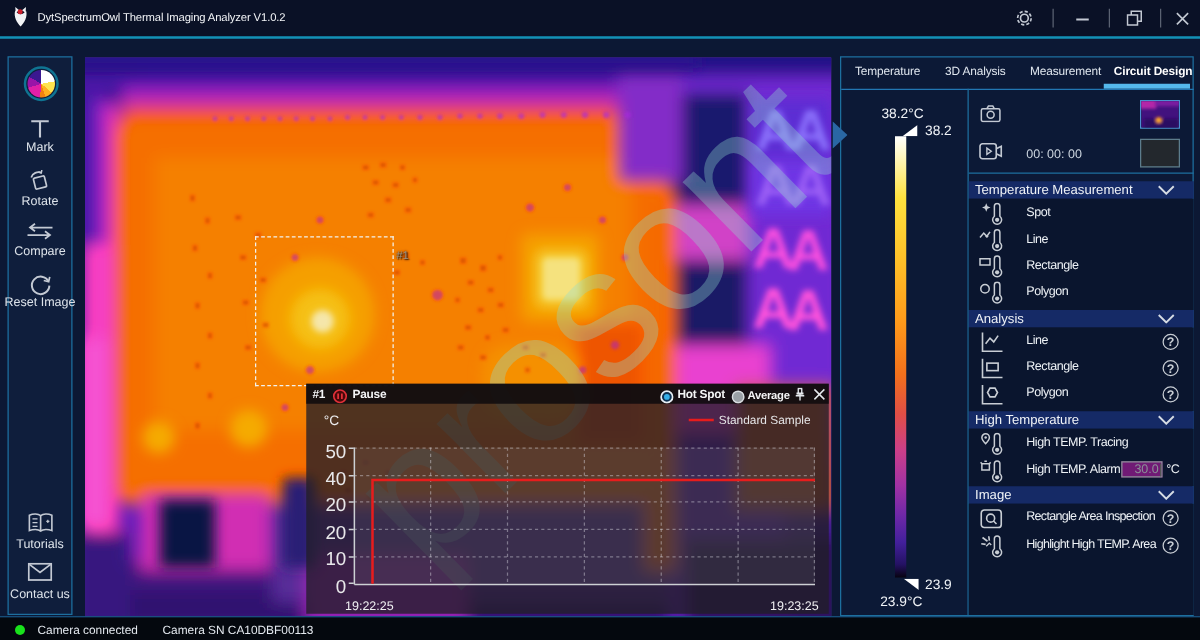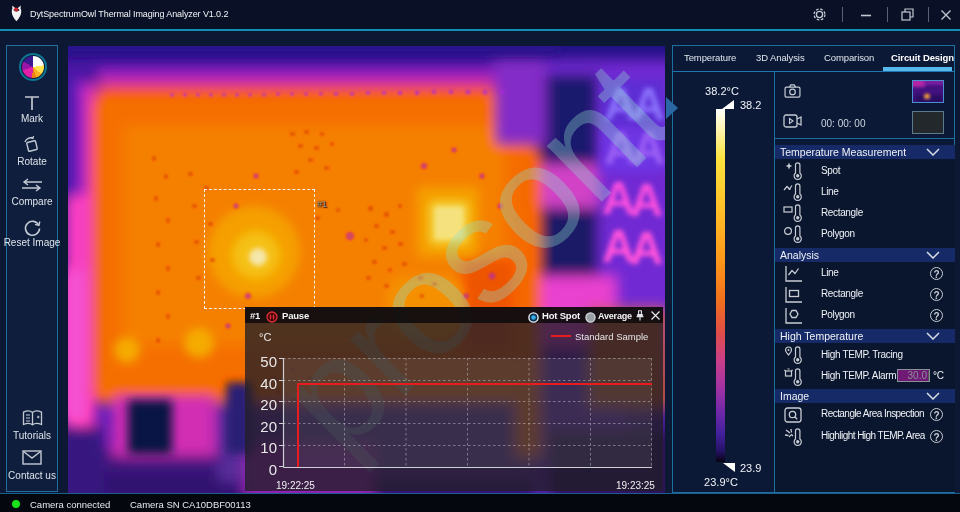--- a/index.html
+++ b/index.html
@@ -379,21 +379,21 @@
     <div class="ylab" style="top:132px;">10</div>
     <div class="ylab" style="top:154px;">0</div>
     <div class="abs" style="left:31px;top:173px;font-size:10px;color:#f0f0f2;">19:22:25</div>
     <div class="abs" style="left:371px;top:173px;font-size:10px;color:#f0f0f2;">19:23:25</div>
   </div>
 </div>
 
 <div class="abs" id="rpanel"></div>
 <div class="abs tab" style="left:684px;">Temperature</div>
 <div class="abs tab" style="left:756px;">3D Analysis</div>
-<div class="abs tab" style="left:824px;">Comparison</div>
+<div class="abs tab" style="left:824px;">Measurement</div>
 <div class="abs tab" style="left:891px;color:#ffffff;font-weight:bold;">Circuit Design</div>
 <div class="abs" id="tabunderline"></div>
 <div class="abs" id="rpanel-hdiv"></div>
 <div class="abs" id="rpanel-vdiv"></div>
 
 <div class="abs" id="cbartxt-top">38.2°C</div>
 <svg class="abs" style="left:722px;top:100px;" width="12" height="9">
     <polygon points="0,9 12,9 12,0" fill="#ffffff"></polygon>
   </svg>
 <div class="abs cbarval" style="left:740px;top:99px;">38.2</div>

